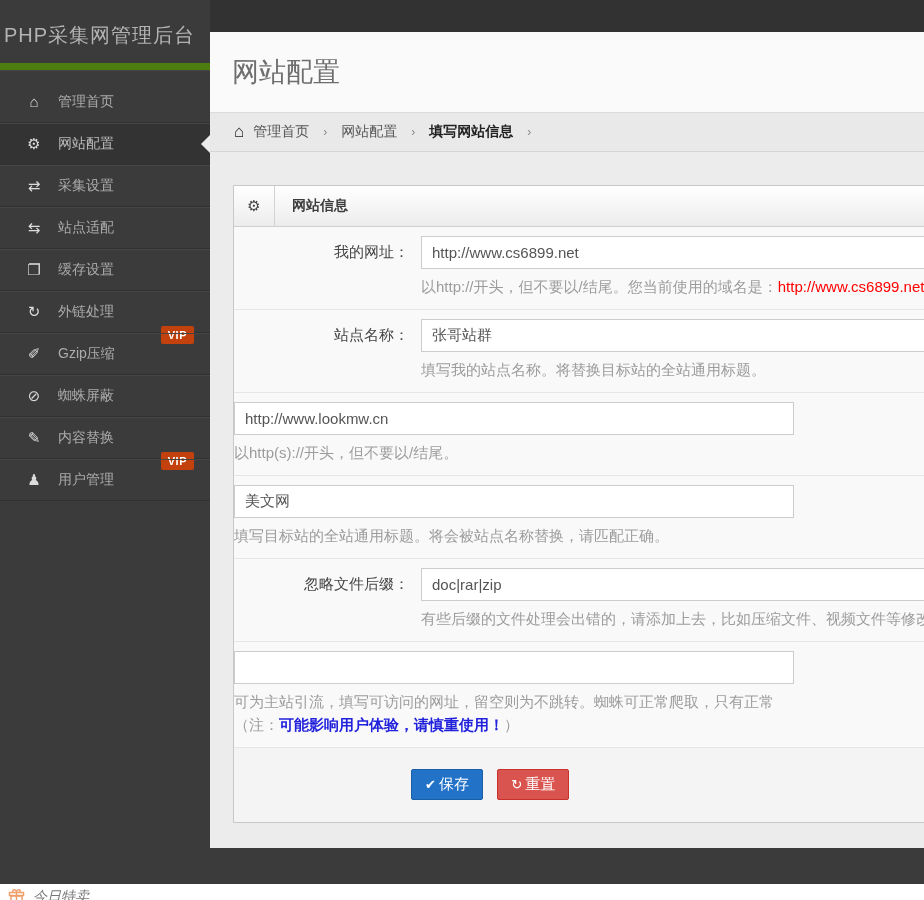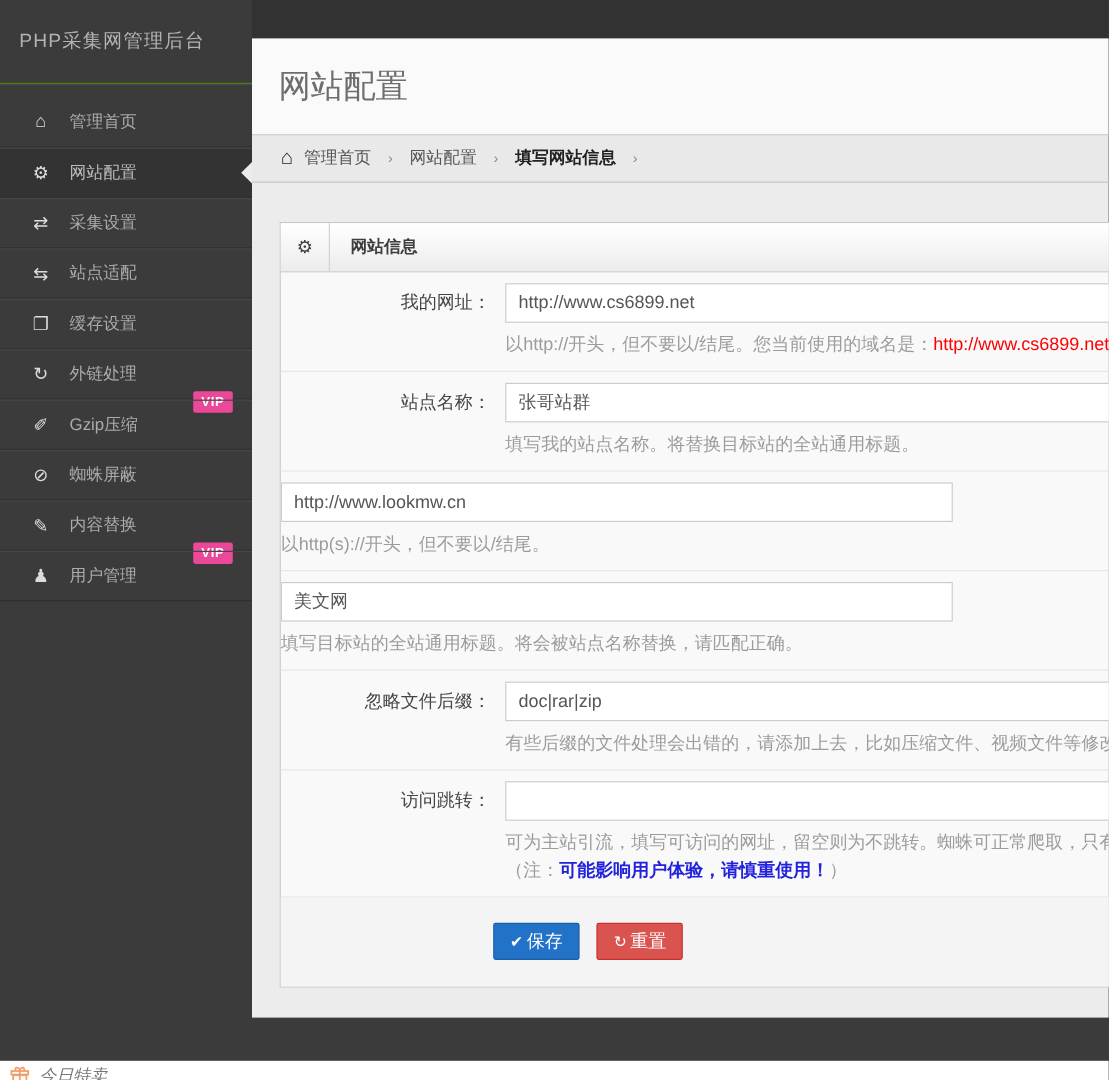--- a/index.html
+++ b/index.html
@@ -2,33 +2,33 @@
 <html><head>
 <meta charset="utf-8">
 <style>
   * { margin:0; padding:0; box-sizing:border-box; }
   html,body { width:924px; height:900px; overflow:hidden; background:#3b3b3b;
               font-family:"Liberation Sans","DejaVu Sans",sans-serif; }
   .app { position:relative; width:924px; height:900px; overflow:hidden; }
 
   
   .sidebar { position:absolute; left:0; top:0; width:210px; height:900px; background:#3b3b3b; }
-  .logo { height:70px; line-height:70px; padding-left:16px; color:#b3b3b3; font-size:16px;
-          letter-spacing:1px; border-bottom:1px solid #4d7c0f; white-space:nowrap; }
+  .logo { height:70px; line-height:70px; padding-left:4px; color:#b3b3b3; font-size:20px;
+          letter-spacing:1px; border-bottom:7px solid #4d7c0f; white-space:nowrap; }
   .menu { border-top:1px solid #454545; padding-top:10px; }
   .menu-item { position:relative; height:42px; display:flex; align-items:center; padding-left:24px;
                color:#ababab; font-size:14px; cursor:pointer;
                border-top:1px solid #464646; border-bottom:1px solid #303030; }
   .menu-item:first-child { border-top:none; }
   .menu-item.active { background:#333333; color:#bcbcbc; }
   .menu-item.active::after { content:""; position:absolute; right:0; top:50%; margin-top:-9px;
                width:0; height:0; border:9px solid transparent; border-left-width:0;
                border-right-color:#ececec; }
   .menu-icon { width:20px; margin-right:14px; font-size:15px; color:#dcdcdc; text-align:center; }
-  .vip { margin-left:auto; margin-right:16px; background:#ec4899; color:#ffffff; font-size:11px;
+  .vip { margin-left:auto; margin-right:16px; background:#c2410c; color:#ffffff; font-size:11px;
          font-weight:bold; padding:3px 7px; border-radius:2px; letter-spacing:.5px;margin-top:45px; }
 
   
   .main { position:absolute; left:210px; top:0; width:714px; height:900px; background:#3b3b3b; }
   .topbar { height:32px; background:#323232; }
   .page-header { height:80px; background:#fafafa; display:flex; align-items:center; padding-left:22px; }
   .page-title { font-size:27px; color:#6e6e6e; font-weight:normal; }
   .breadcrumb { height:40px; background:#e9e9e9; border-top:1px solid #dcdcdc;
                 border-bottom:1px solid #d5d5d5; display:flex; align-items:center;
                 padding-left:24px; font-size:14px; color:#555; }
@@ -180,21 +180,20 @@
 
         <div class="form-row">
           <div class="row-label">忽略文件后缀：</div>
           <div class="row-field">
             <input class="text-input" type="text" value="doc|rar|zip" style="">
             <div class="hint">有些后缀的文件处理会出错的，请添加上去，比如压缩文件、视频文件等修改会出</div>
           </div>
         </div>
 
         <div class="form-row">
-          <div class="row-label">访问跳转：</div>
           <div class="row-field">
             <input class="text-input" type="text" value="" style="">
             <div class="hint">可为主站引流，填写可访问的网址，留空则为不跳转。蜘蛛可正常爬取，只有正常</div>
             <div class="hint"><span>（注：</span><span class="note-link">可能影响用户体验，请慎重使用！</span><span>）</span></div>
           </div>
         </div>
 
         <div class="panel-footer">
           <button class="btn btn-save">
               <span class="ic">✔</span>

